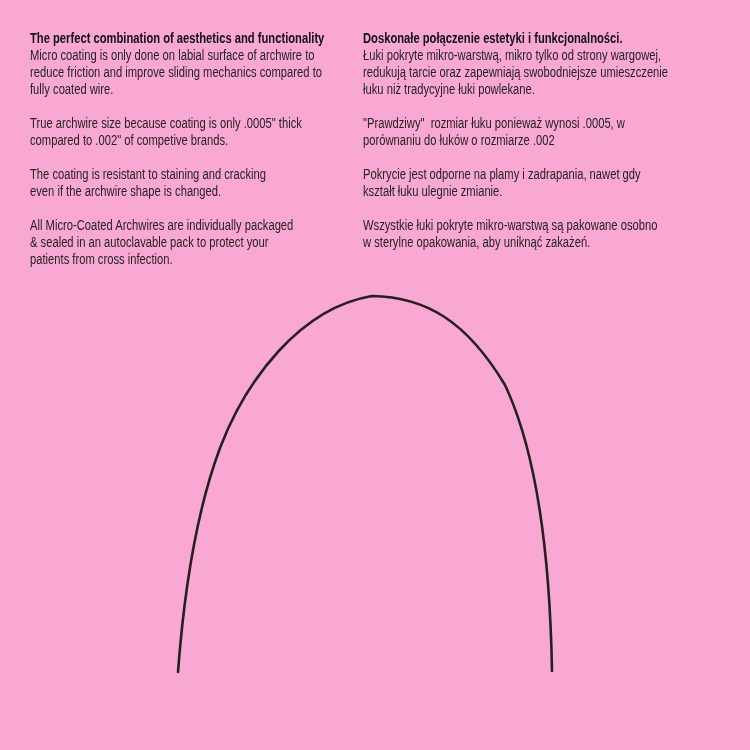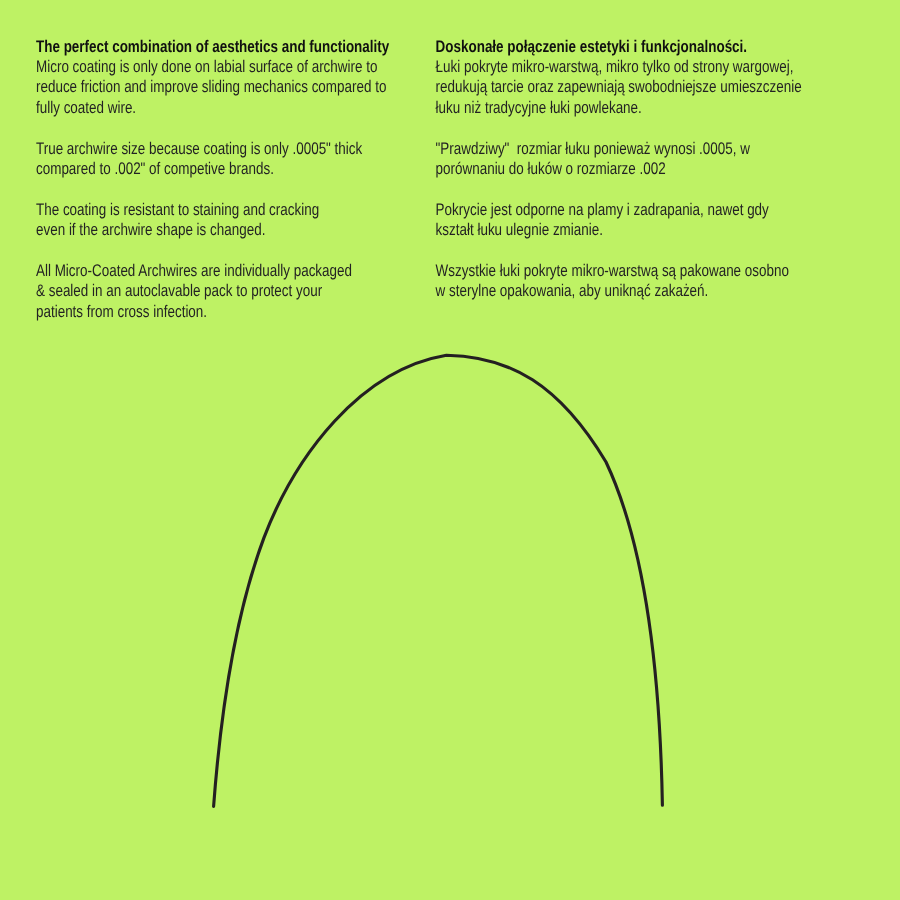--- a/index.html
+++ b/index.html
@@ -1,20 +1,20 @@
 <!DOCTYPE html>
 <html><head>
 <meta charset="utf-8">
 <style>
   html, body { margin: 0; padding: 0; background: #ffffff; }
   .page {
     position: relative;
     width: 750px;
     height: 750px;
-    background: #bef264;
+    background: #f9a8d4;
     overflow: hidden;
     font-family: "Liberation Sans", sans-serif;
   }
   .col {
     position: absolute;
     top: 30px;
     transform: scaleX(0.8);
     transform-origin: left top;
     color: #232323;
     font-size: 14px;

